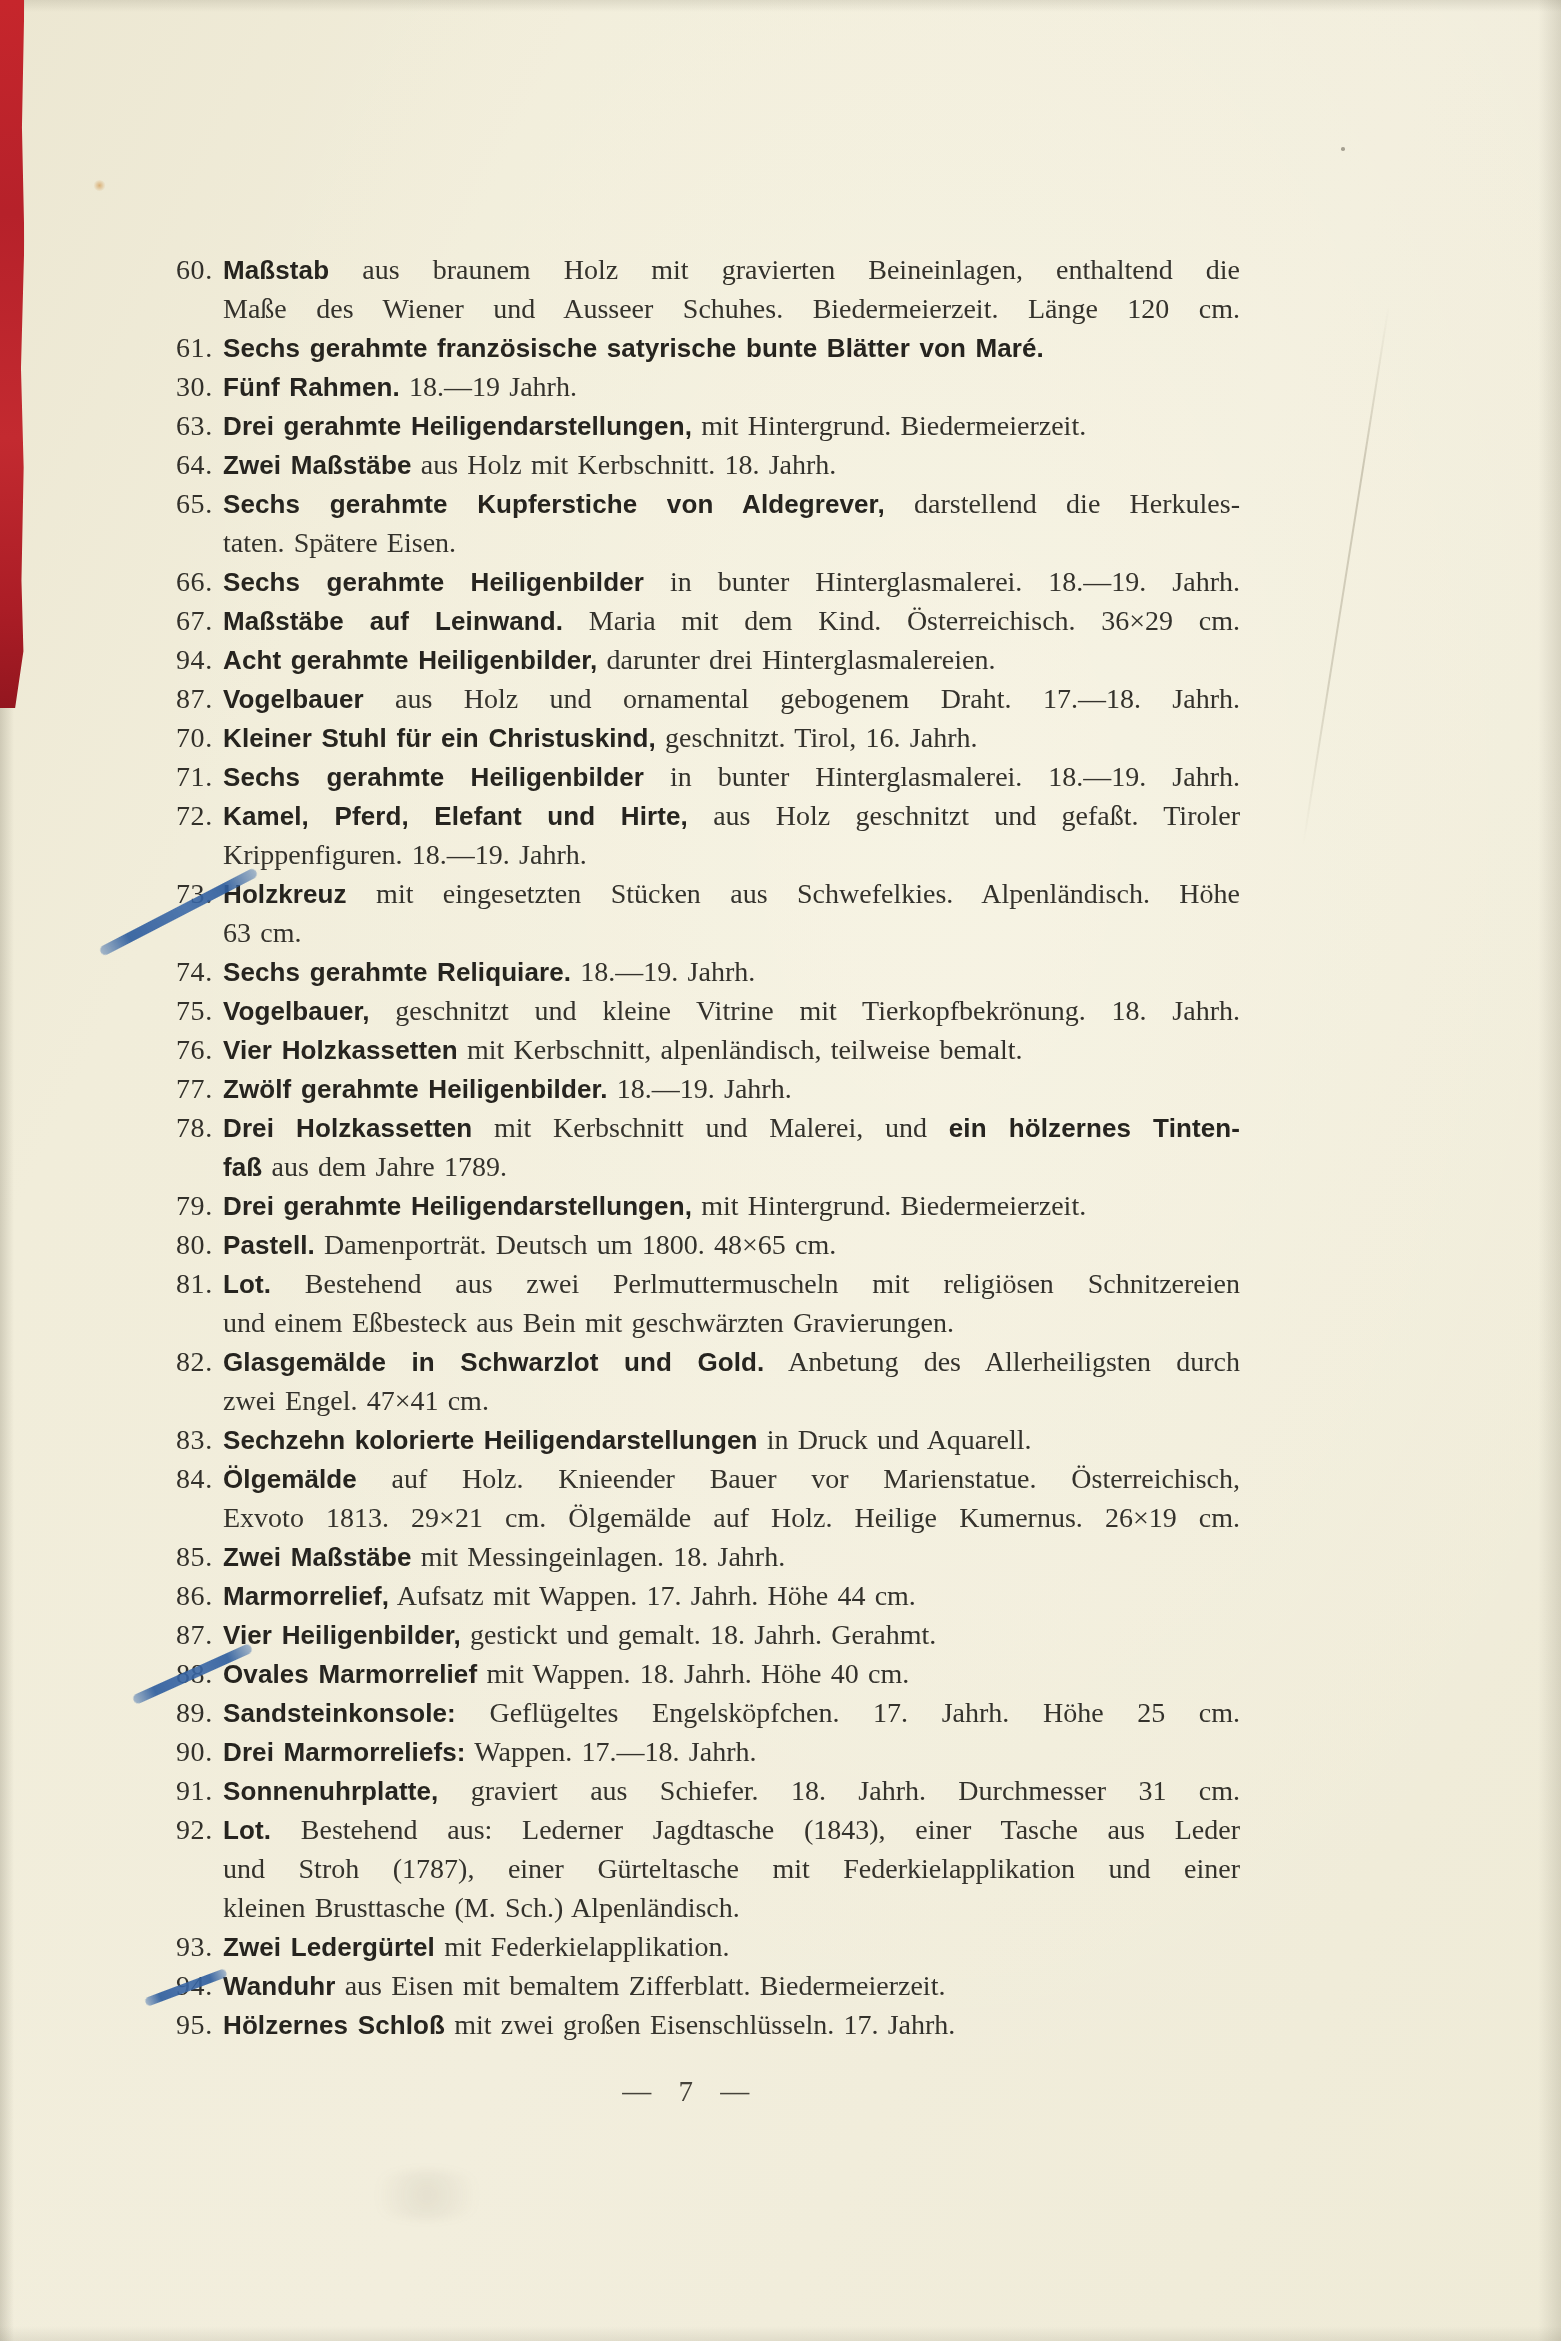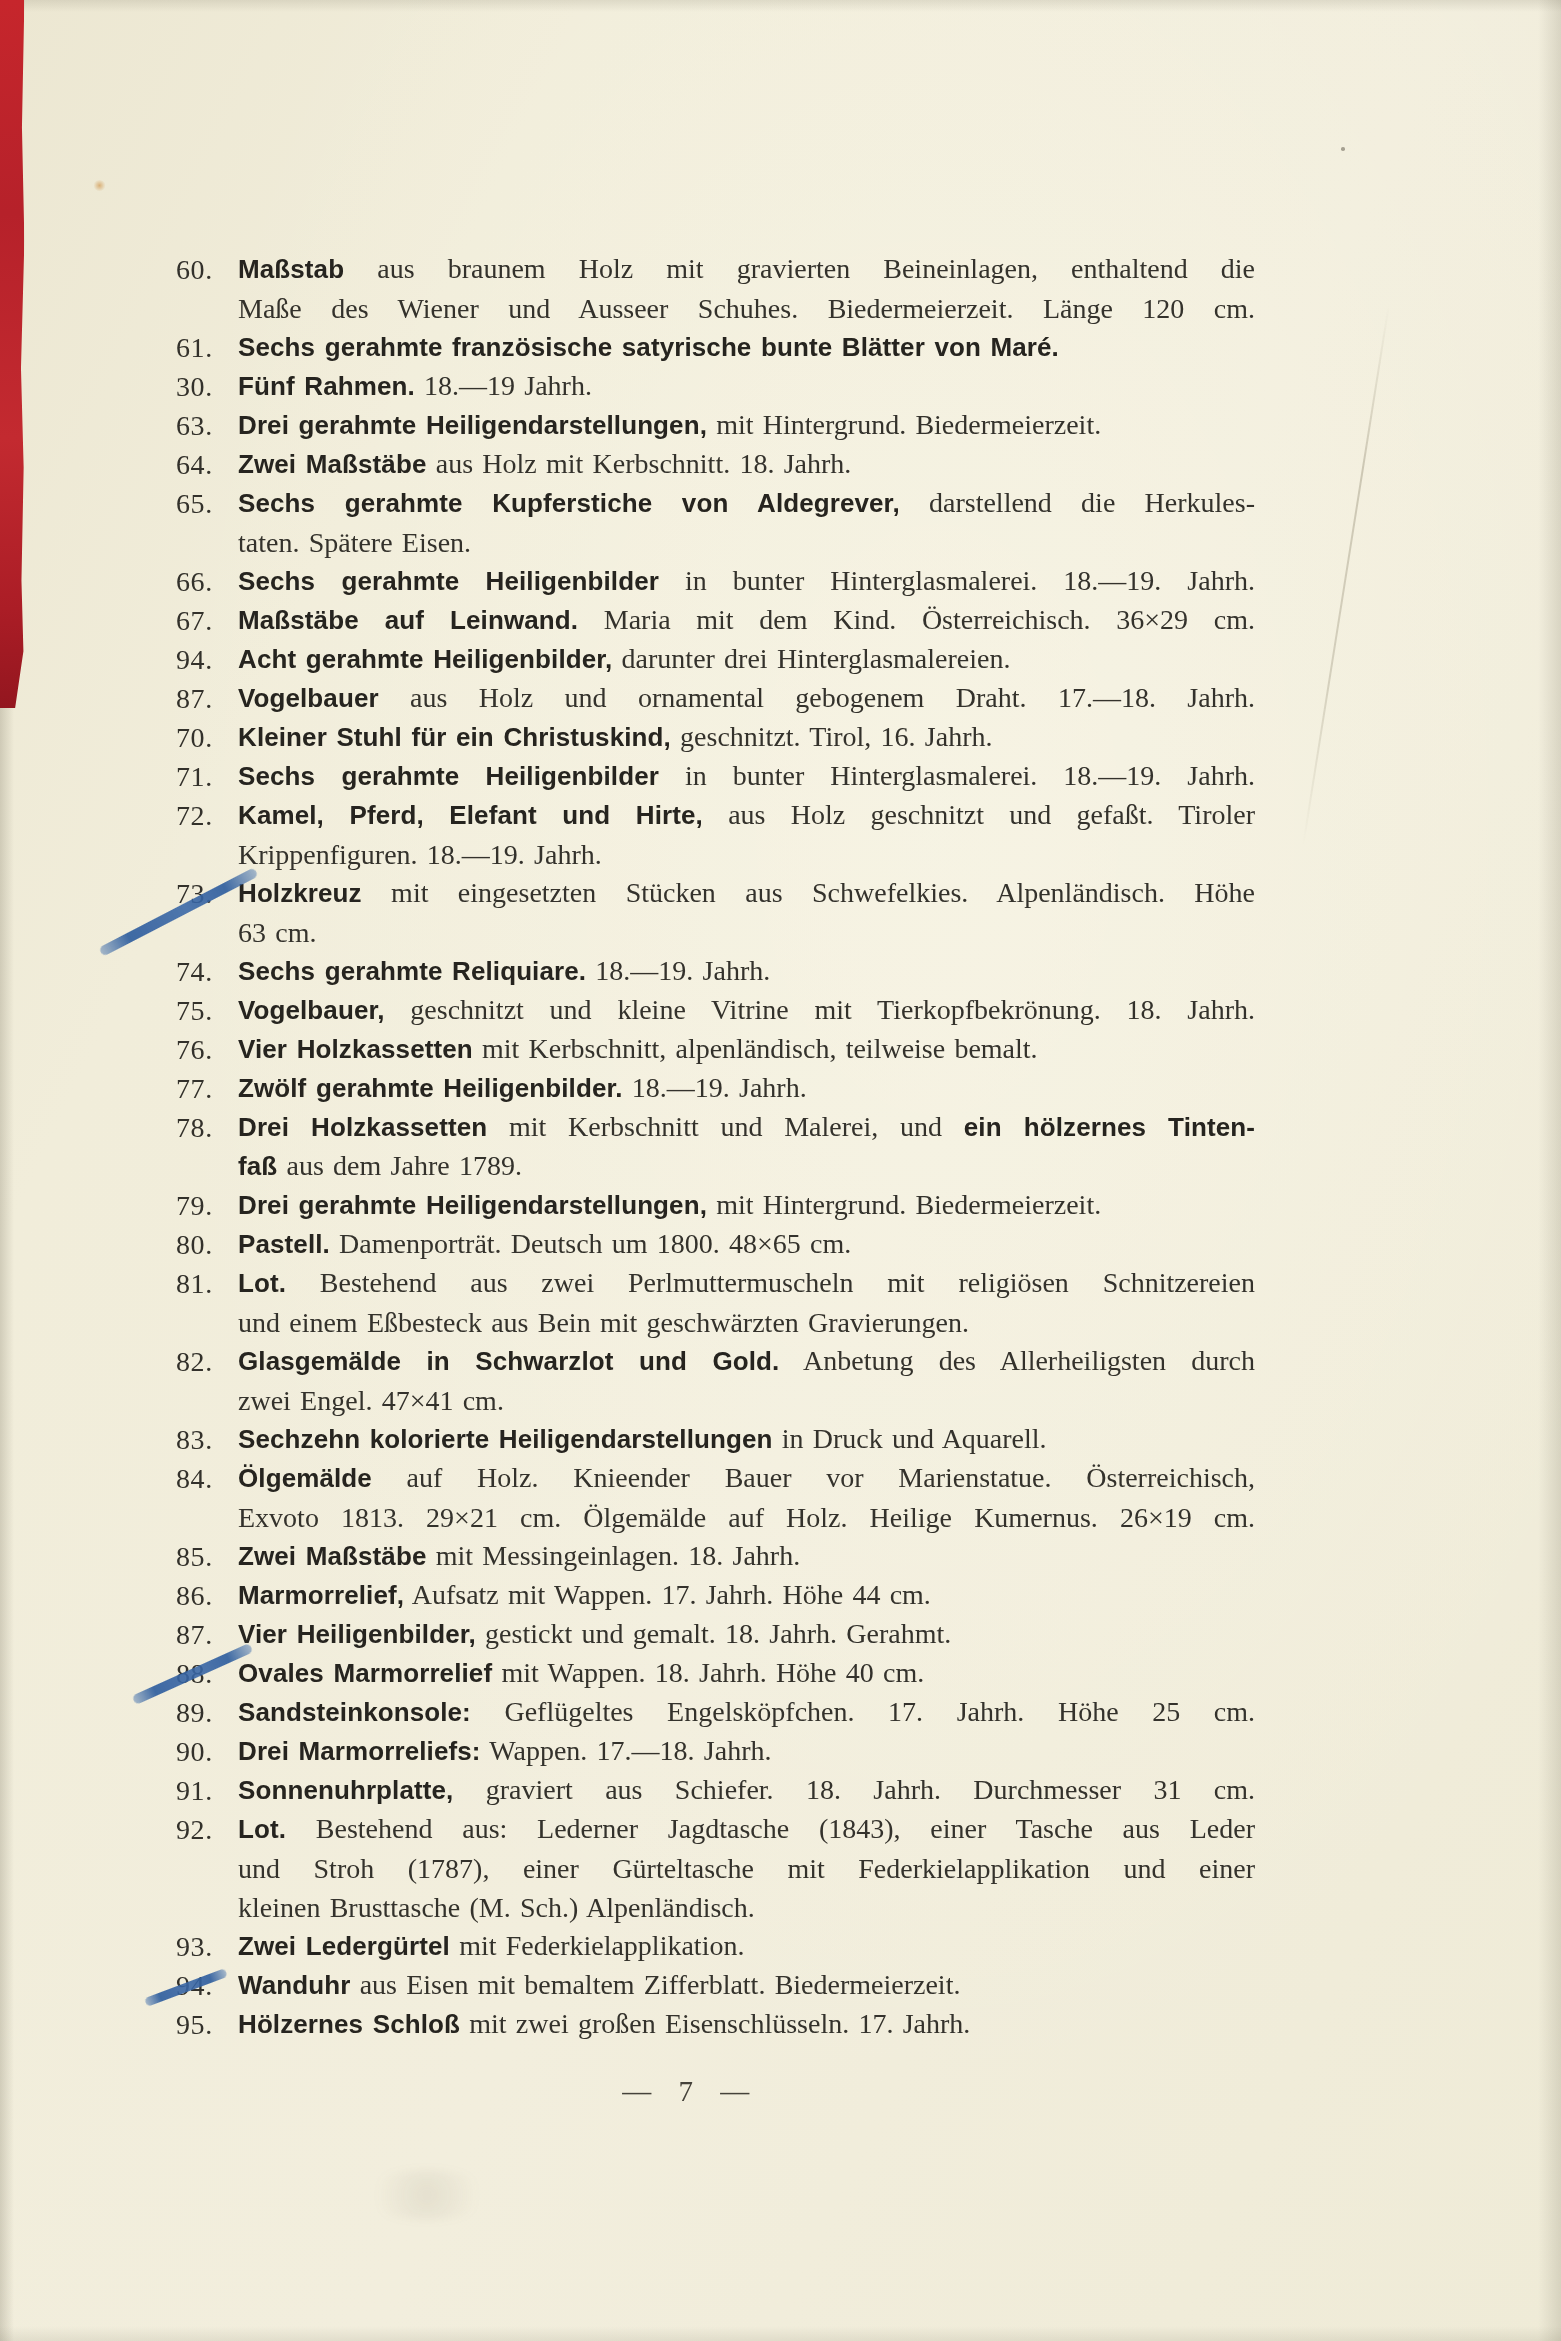--- a/index.html
+++ b/index.html
@@ -35,24 +35,24 @@
     background:radial-gradient(circle,rgba(201,130,44,.55) 0%,rgba(201,130,44,0) 70%);filter:blur(0.7px);}
   .smudge{position:absolute;left:359px;top:2170px;width:136px;height:50px;border-radius:50%;
     background:radial-gradient(circle,rgba(110,100,80,.10) 0%,rgba(110,100,80,0) 70%);filter:blur(4.3px);}
   .speck{position:absolute;left:1341px;top:147px;width:3.6px;height:3.6px;border-radius:50%;
     background:rgba(70,64,52,.45);}
   .crease{position:absolute;left:1345px;top:302px;width:2.2px;height:546px;
     background:linear-gradient(180deg,rgba(140,132,108,0),rgba(140,132,108,.38) 30%,rgba(140,132,108,.30) 70%,rgba(140,132,108,0));
     transform:rotate(9deg);filter:blur(0.4px);}
   
   #list{position:absolute;left:147px;top:250px;width:1099px;}
-  .row{display:flex;align-items:flex-end;height:39px;}
+  .row{display:flex;align-items:center;height:39px;}
   .num{flex:0 0 66px;width:66px;text-align:right;font-size:28px;line-height:39px;
     color:#33312b;letter-spacing:0.7px;}
-  .txt{flex:0 0 1017px;width:1017px;margin-left:25px;font-size:28px;line-height:39px;
+  .txt{flex:0 0 1017px;width:1017px;margin-left:10px;font-size:28px;line-height:39px;
     word-spacing:.08em;white-space:nowrap;}
   .txt.j{white-space:normal;text-align:justify;text-align-last:justify;}
   .r{font-family:"Liberation Serif",serif;color:#34322c;}
   .b{font-family:"Liberation Sans",sans-serif;font-weight:bold;font-size:26px;color:#26241f;
     letter-spacing:0.1px;}
   
   .strike{position:absolute;border-radius:5.7px;filter:blur(0.4px);
     background:linear-gradient(90deg,rgba(70,115,176,.45) 0%,rgba(47,94,158,.92) 18%,rgba(56,102,166,.88) 55%,rgba(47,94,158,.92) 80%,rgba(70,115,176,.45) 100%);}
   .strike-73{left:91px;top:907px;width:175px;height:10px;transform:rotate(-27.4deg);}
   .strike-88{left:128px;top:1669px;width:129px;height:10px;transform:rotate(-24.3deg);}

